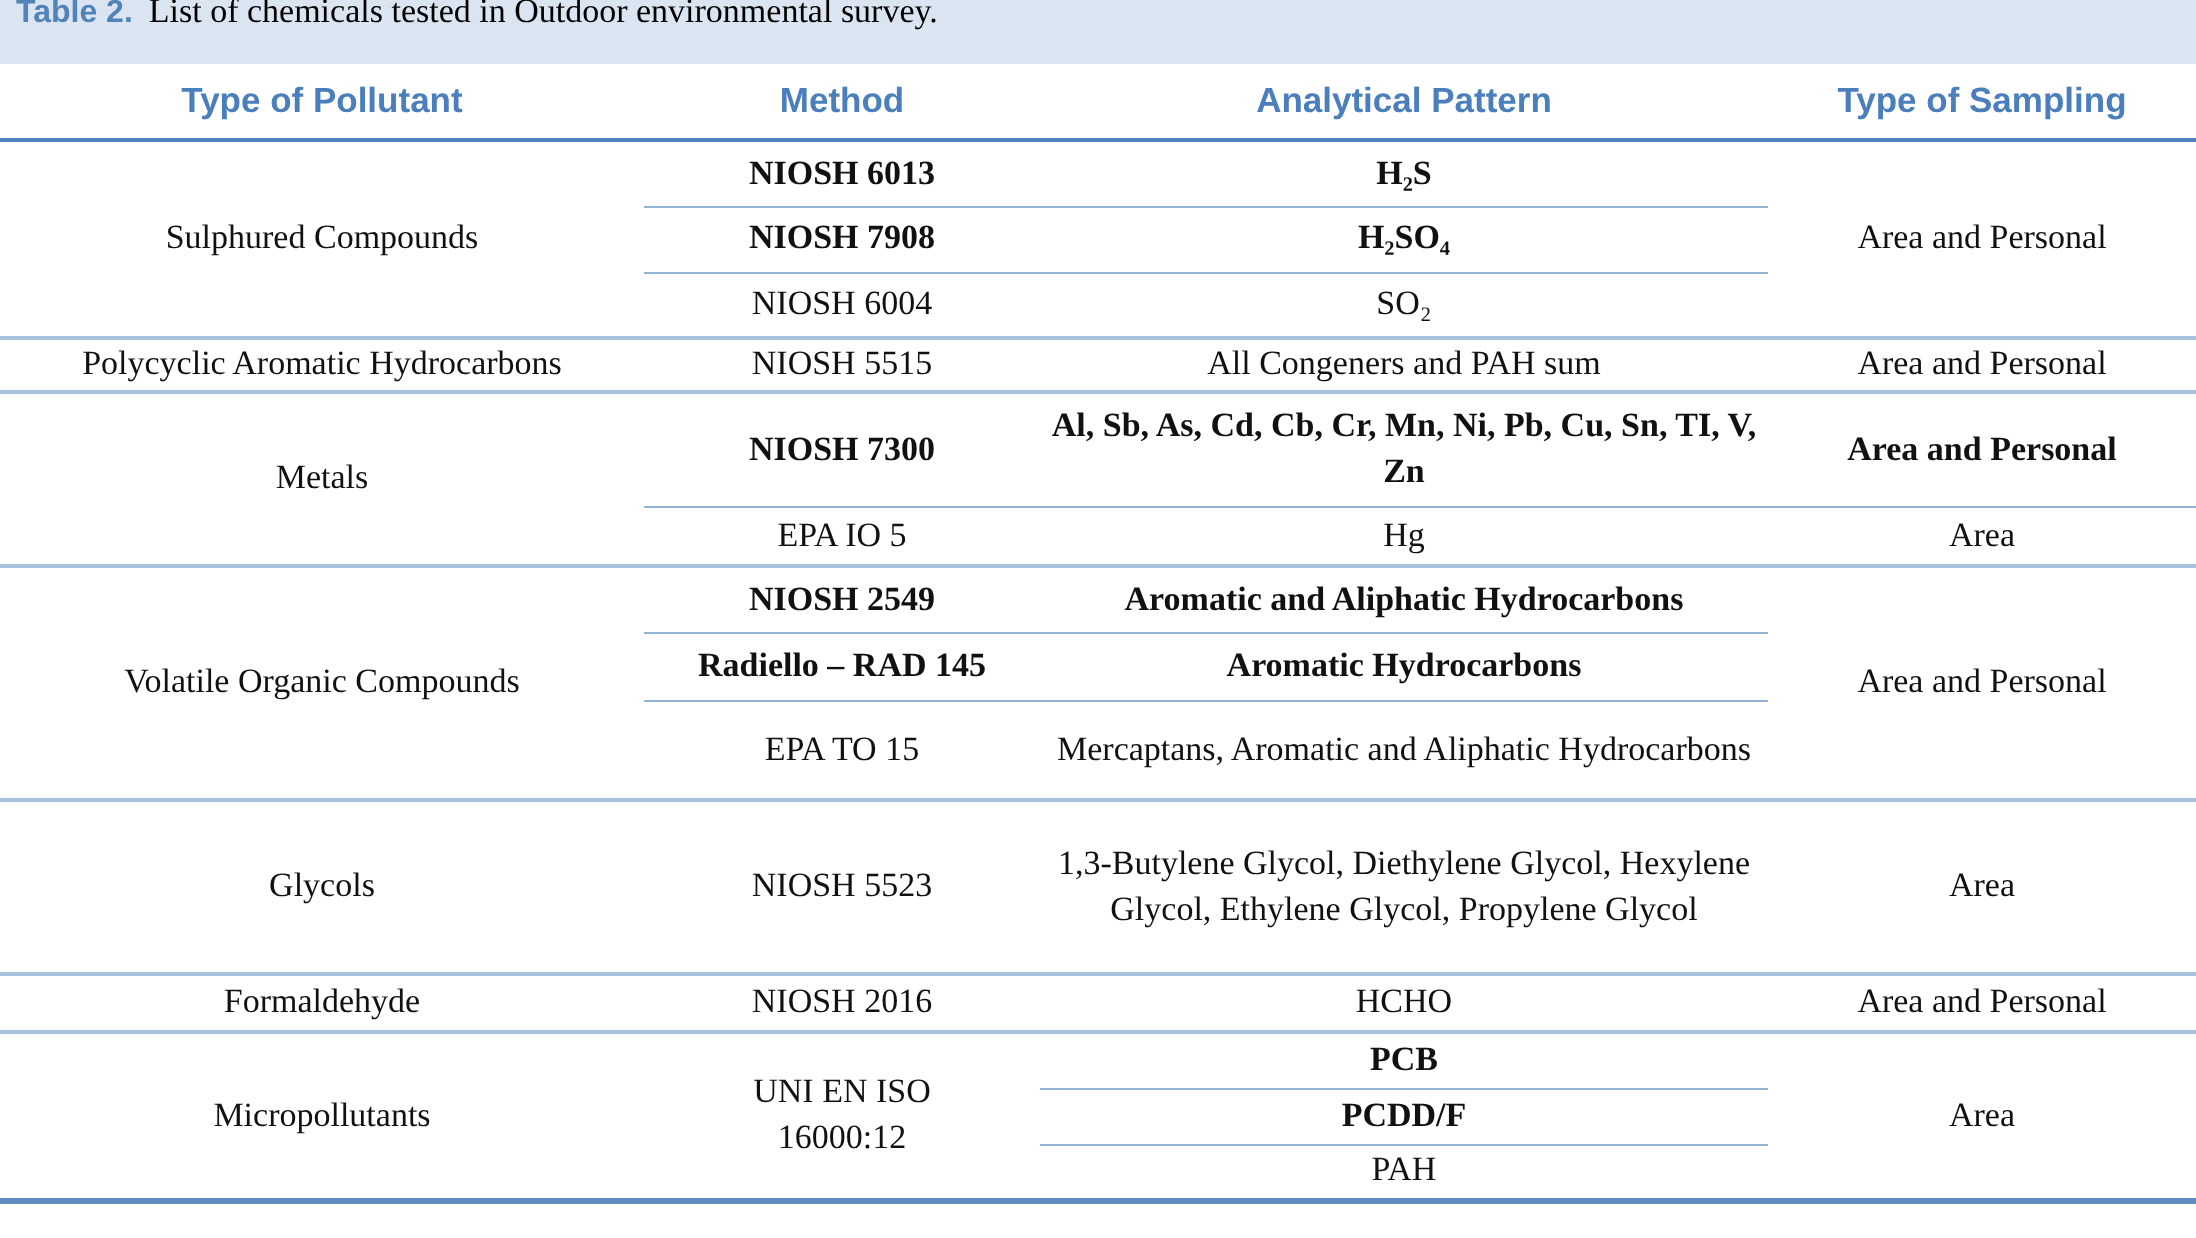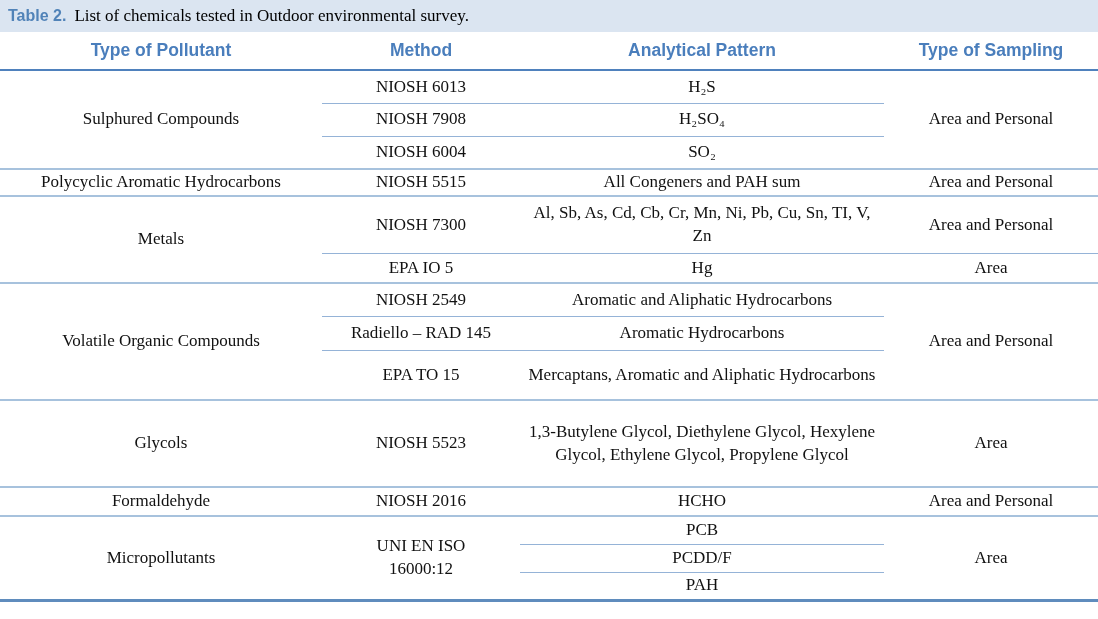--- a/index.html
+++ b/index.html
@@ -1,27 +1,27 @@
 <!DOCTYPE html>
 <html><head>
 <meta charset="utf-8">
 <style>
   html,body{margin:0;padding:0;background:#ffffff;}
   .page{width:1098px;height:619px;font-family:"Liberation Serif","DejaVu Serif",serif;color:#111;box-sizing:border-box;}
   
-  .titlebar{background:#dbe5f1;height:30px;display:flex;align-items:center;padding:16px 8px;box-sizing:border-box;}
+  .titlebar{background:#dbe5f1;height:30px;display:flex;align-items:flex-end;padding:16px 8px;box-sizing:border-box;}
   .titlebar .tlabel{font-family:"Liberation Sans","DejaVu Sans",sans-serif;font-weight:700;color:#5183b8;font-size:16px;margin-right:8px;}
   .titlebar .ttext{font-size:17px;color:#000000;}
   
   table{border-collapse:collapse;table-layout:fixed;width:1098px;border-bottom:3px solid #5f8cbd;}
   td,th{padding:1px 4px;text-align:center;vertical-align:middle;font-size:17px;line-height:1.32;overflow:hidden;}
   thead th{font-family:"Liberation Sans","DejaVu Sans",sans-serif;font-weight:700;color:#4a7ebc;font-size:17.5px;}
   thead tr{border-bottom:2.5px solid #4f81bd;height:38px;}
   tr.gend{border-bottom:2px solid #a7c2dd;}
-  td.sep{border-bottom:1.5px solid #95b3d7;}
+  td.sep{border-bottom:1.5px solid #95b3d7;font-weight:bold;}
   td.preline{white-space:pre-line;margin-top:32px;}
   
   tr.h27{height:27px;} tr.h28{height:28px;} tr.h29{height:29px;} tr.h30{height:30px;padding-left:14px;}
   tr.h33{height:33px;} tr.h34{height:34px;} tr.h50{height:50px;} tr.h57{height:57px;}
   tr.h87{height:87px;}
 </style>
 </head>
 <body>
 
 <div class="page">

